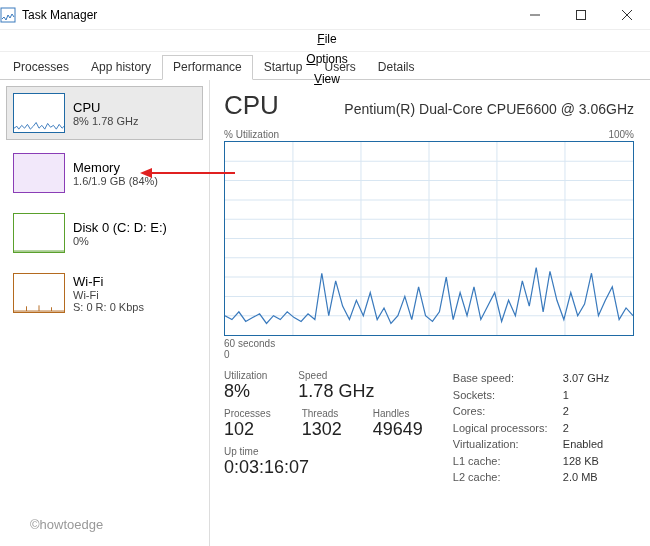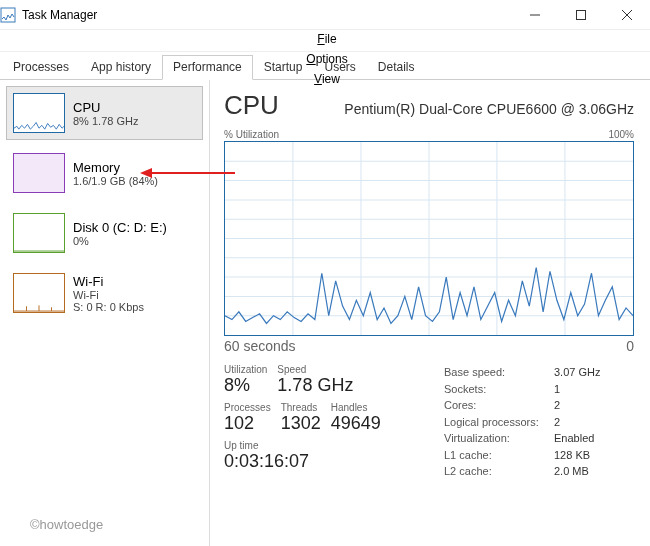--- a/index.html
+++ b/index.html
@@ -29,26 +29,26 @@
   .side-text .name { font-size: 13px; }
   .side-text .detail { font-size: 11px; color: #444; }
 
   .main { flex: 1; padding: 10px 16px 10px 14px; position: relative; }
   .main-header { display: flex; align-items: baseline; justify-content: space-between; }
   .main-title { font-size: 26px; font-weight: 400; color: #333; }
   .cpu-name { font-size: 14px; color: #333; }
   .chart-labels { display: flex; justify-content: space-between; font-size: 10px; color: #666; margin-top: 8px; }
   .chart { border: 1px solid #1f6aa5; height: 195px; margin-top: 1px; position: relative; background: #fff; }
   .chart svg { width: 100%; height: 100%; display: block; }
-  .xaxis { display: flex; justify-content: space-between; font-size: 14px; color: #666; margin-top: 2px; }
+  .xaxis { display: flex; justify-content: space-between; font-size: 10px; color: #666; margin-top: 2px; flex-direction: column; }
 
   .stats { display: flex; margin-top: 10px; gap: 30px; }
   .stat-col.left { flex: 1; }
   .stat-col.right { flex: 1; }
-  .stat-row { display: flex; gap: 10px; align-items: center; }
+  .stat-row { display: flex; gap: 31px; align-items: center; }
   .stat-block { display: flex; flex-direction: column; margin-bottom: 6px; }
   .stat-label { font-size: 10px; color: #666; }
   .stat-value { font-size: 18px; color: #222; }
   .kv { display: flex; font-size: 11px; color: #333; line-height: 1.5; }
   .kv .k { width: 110px; color: #555; }
   .kv .v { }
 
   .watermark { position: absolute; left: 30px; bottom: 14px; font-size: 13px; color: #999; }
 
   .arrow { position: absolute; pointer-events: none; }

